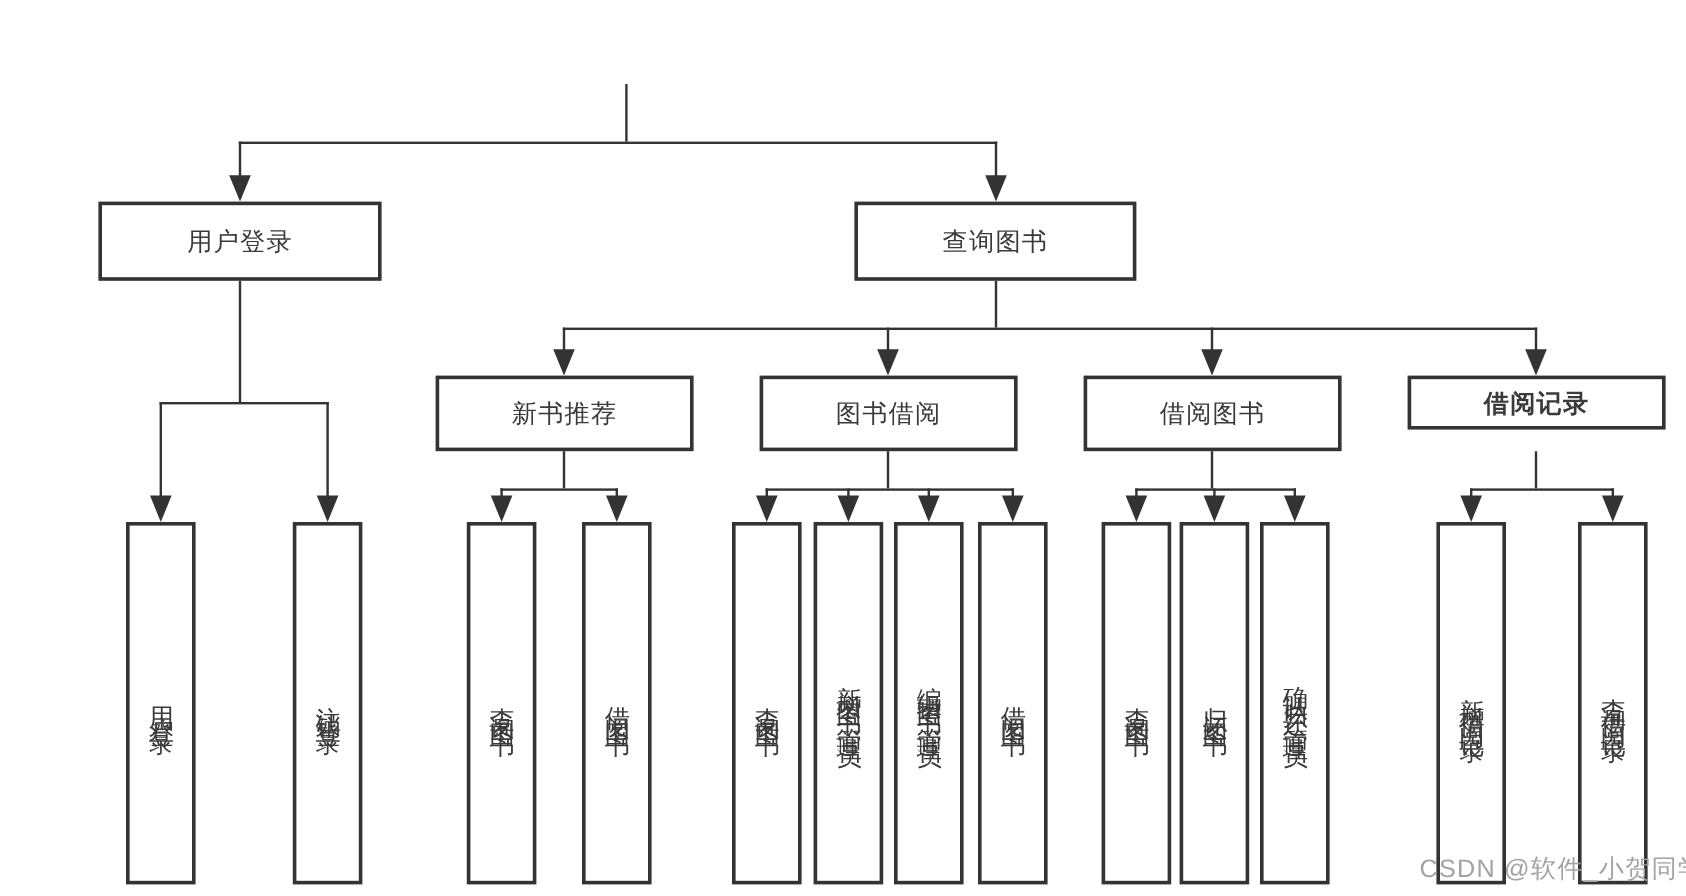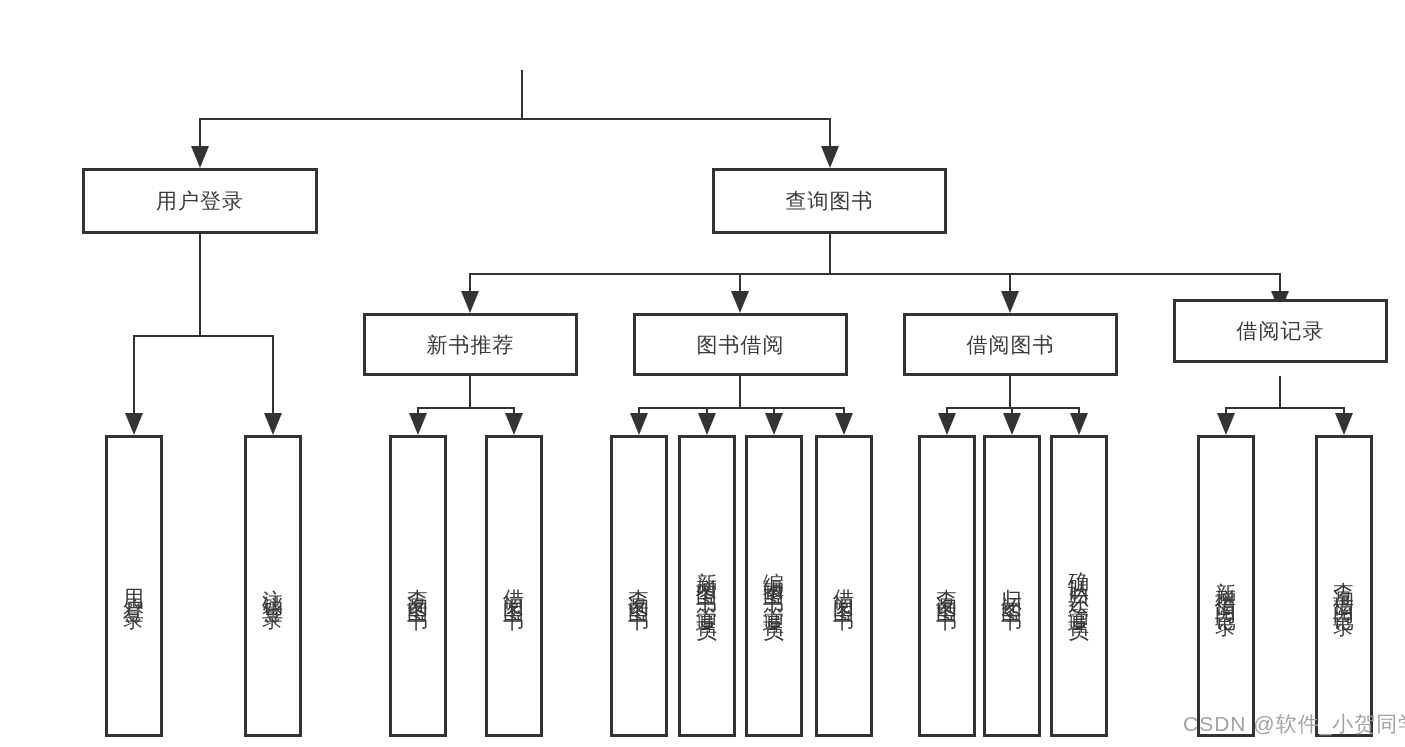--- a/index.html
+++ b/index.html
@@ -89,21 +89,21 @@
 
   <div class="box" style="left:363px; top:313px; width:215px; height:63px;text-align:right;">
     <span>新书推荐</span>
   </div>
   <div class="box" style="left:633px; top:313px; width:215px; height:63px;text-align:center;">
     <span>图书借阅</span>
   </div>
   <div class="box" style="left:903px; top:313px; width:215px; height:63px;">
     <span>借阅图书</span>
   </div>
-  <div class="box" style="left:1173px; top:299px; width:215px; height:64px;">
+  <div class="box" style="left:1173px; top:313px; width:215px; height:45px;font-weight:bold;">
     <span>借阅记录</span>
   </div>
 
   <div class="vline" style="left:469px; top:376px; height:31px;"></div>
   <div class="hline" style="left:417px; top:407px; width:98px;"></div>
   <div class="vline" style="left:417px; top:407px; height:8px;"></div>
   <div class="arr" style="left:409px; top:413px;"></div>
   <div class="vline" style="left:513px; top:407px; height:8px;"></div>
   <div class="arr" style="left:505px; top:413px;"></div>
 

